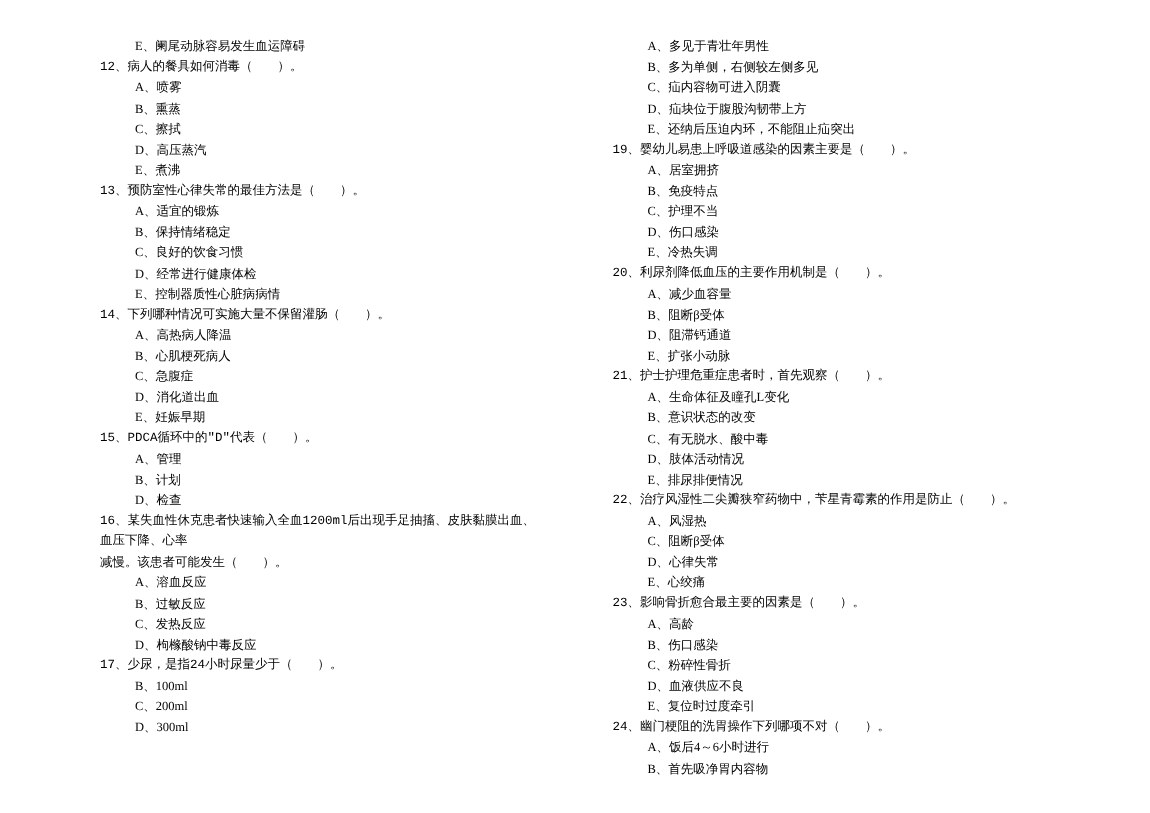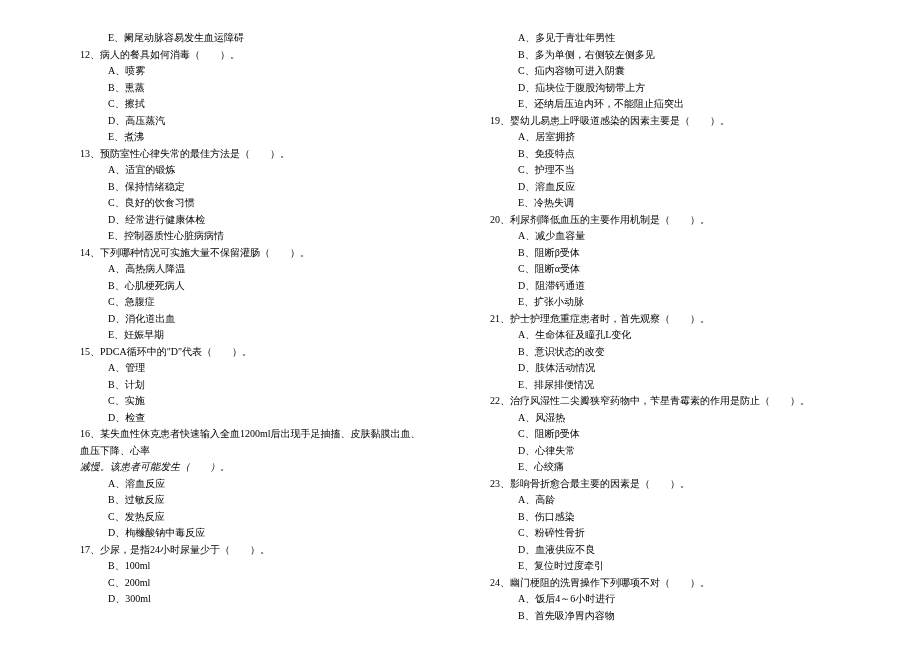--- a/index.html
+++ b/index.html
@@ -25,24 +25,24 @@
     }
     .column {
       flex: 1;
       line-height: 1.65;
     }
     .option {
       padding-left: 28px;
     }
     .question {
       padding-left: 0;
+      font-family: Liberation Mono, monospace;
     }
     .question-cont {
       padding-left: 0;
-      font-style: italic;
     }
   </style>
 </head>
 <body>
 
 <div class="content">
   <div class="column" id="left-col">
       <div class="option">E、阑尾动脉容易发生血运障碍</div>
       <div class="question">12、病人的餐具如何消毒（　　）。</div>
       <div class="option">A、喷雾</div>
@@ -58,21 +58,20 @@
       <div class="option">E、控制器质性心脏病病情</div>
       <div class="question">14、下列哪种情况可实施大量不保留灌肠（　　）。</div>
       <div class="option">A、高热病人降温</div>
       <div class="option">B、心肌梗死病人</div>
       <div class="option">C、急腹症</div>
       <div class="option">D、消化道出血</div>
       <div class="option">E、妊娠早期</div>
       <div class="question">15、PDCA循环中的"D"代表（　　）。</div>
       <div class="option">A、管理</div>
       <div class="option">B、计划</div>
-      <div class="option">C、实施</div>
       <div class="option">D、检查</div>
       <div class="question">16、某失血性休克患者快速输入全血1200ml后出现手足抽搐、皮肤黏膜出血、血压下降、心率</div>
       <div class="question-cont">减慢。该患者可能发生（　　）。</div>
       <div class="option">A、溶血反应</div>
       <div class="option">B、过敏反应</div>
       <div class="option">C、发热反应</div>
       <div class="option">D、枸橼酸钠中毒反应</div>
       <div class="question">17、少尿，是指24小时尿量少于（　　）。</div>
       <div class="option">B、100ml</div>
       <div class="option">C、200ml</div>
@@ -81,31 +80,31 @@
   <div class="column" id="right-col">
       <div class="option">A、多见于青壮年男性</div>
       <div class="option">B、多为单侧，右侧较左侧多见</div>
       <div class="option">C、疝内容物可进入阴囊</div>
       <div class="option">D、疝块位于腹股沟韧带上方</div>
       <div class="option">E、还纳后压迫内环，不能阻止疝突出</div>
       <div class="question">19、婴幼儿易患上呼吸道感染的因素主要是（　　）。</div>
       <div class="option">A、居室拥挤</div>
       <div class="option">B、免疫特点</div>
       <div class="option">C、护理不当</div>
-      <div class="option">D、溶血反应</div>
+      <div class="option">D、伤口感染</div>
       <div class="option">E、冷热失调</div>
       <div class="question">20、利尿剂降低血压的主要作用机制是（　　）。</div>
       <div class="option">A、减少血容量</div>
       <div class="option">B、阻断β受体</div>
-      <div class="option">C、阻断α受体</div>
       <div class="option">D、阻滞钙通道</div>
       <div class="option">E、扩张小动脉</div>
       <div class="question">21、护士护理危重症患者时，首先观察（　　）。</div>
       <div class="option">A、生命体征及瞳孔L变化</div>
       <div class="option">B、意识状态的改变</div>
+      <div class="option">C、有无脱水、酸中毒</div>
       <div class="option">D、肢体活动情况</div>
       <div class="option">E、排尿排便情况</div>
       <div class="question">22、治疗风湿性二尖瓣狭窄药物中，苄星青霉素的作用是防止（　　）。</div>
       <div class="option">A、风湿热</div>
       <div class="option">C、阻断β受体</div>
       <div class="option">D、心律失常</div>
       <div class="option">E、心绞痛</div>
       <div class="question">23、影响骨折愈合最主要的因素是（　　）。</div>
       <div class="option">A、高龄</div>
       <div class="option">B、伤口感染</div>

